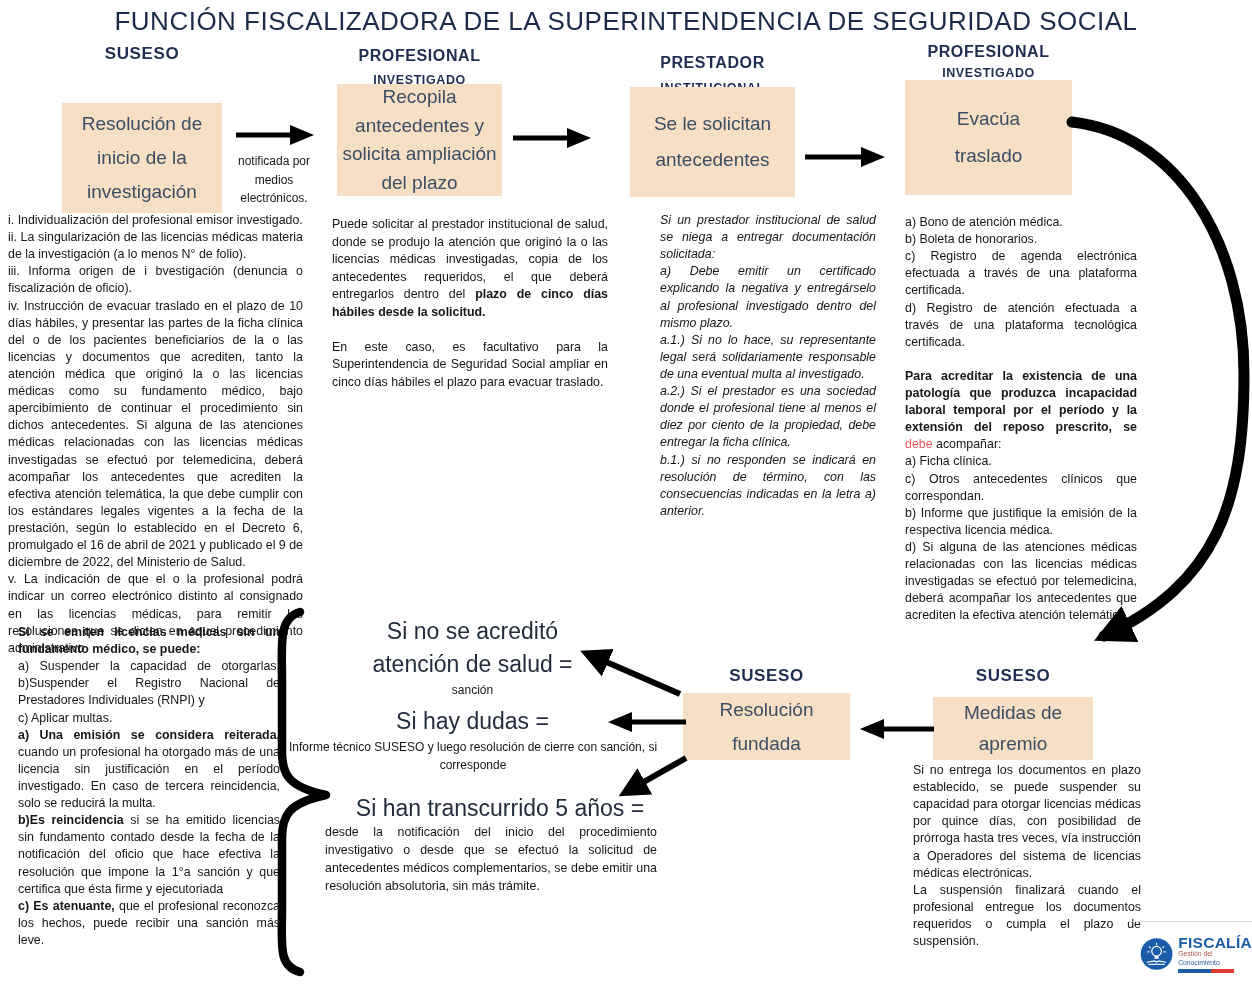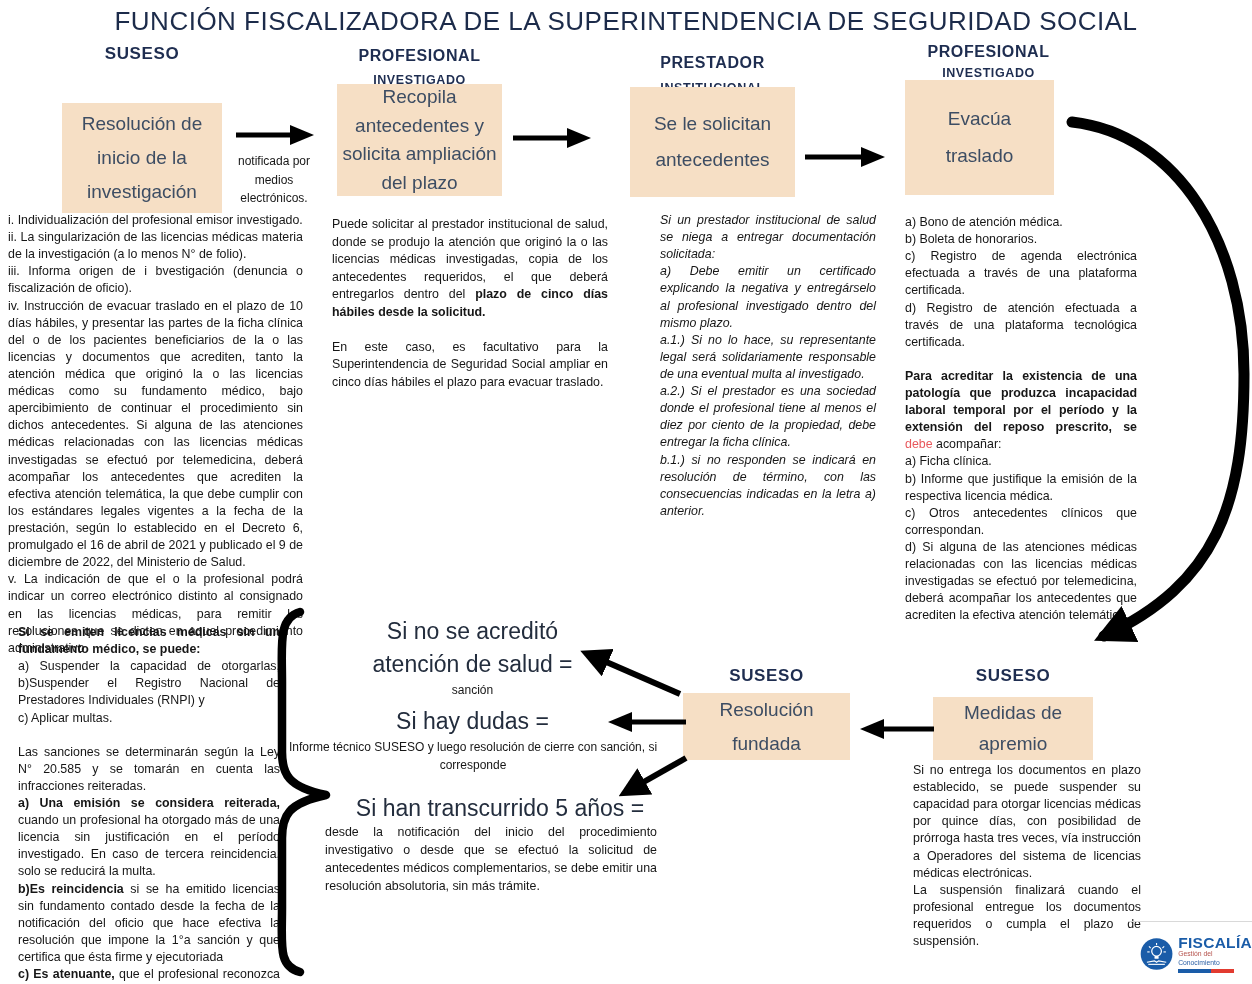--- a/index.html
+++ b/index.html
@@ -49,21 +49,21 @@
 
 <div class="abs hdr hdr-lg" style="left:630px;top:54px;width:165px;font-size:16px;">PRESTADOR</div>
 <div class="abs hdr hdr-sm" style="left:630px;top:81px;width:165px;">INSTITUCIONAL</div>
 
 <div class="abs hdr hdr-lg" style="left:905px;top:43px;width:167px;font-size:16px;">PROFESIONAL</div>
 <div class="abs hdr hdr-sm" style="left:905px;top:66px;width:167px;">INVESTIGADO</div>
 
 <div class="abs box" style="left:62px;top:87px;width:160px;height:110px;line-height:1.8;padding:0 8px;box-sizing:border-box;margin-top:16px;">Resolución de inicio de la investigación</div>
 <div class="abs box" style="left:337px;top:84px;width:165px;height:112px;line-height:1.5;padding:0 5px;box-sizing:border-box;">Recopila antecedentes y solicita ampliación del plazo</div>
 <div class="abs box" style="left:630px;top:87px;width:165px;height:110px;line-height:1.9;padding:0 15px;box-sizing:border-box;">Se le solicitan antecedentes</div>
-<div class="abs box" style="left:905px;top:80px;width:149px;height:115px;line-height:1.9;padding:0 32px;box-sizing:border-box;">Evacúa traslado</div>
+<div class="abs box" style="left:905px;top:80px;width:167px;height:115px;line-height:1.9;padding:0 32px;box-sizing:border-box;">Evacúa traslado</div>
 
 <svg class="abs" style="left:234px;top:122px;" width="82" height="26">
   <line x1="2" y1="13" x2="58" y2="13" stroke="#000" stroke-width="5"></line>
   <polygon points="56,3 80,13 56,23" fill="#000"></polygon>
 </svg>
 <div class="abs caption" style="left:226px;top:152px;width:96px;">notificada por medios electrónicos.</div>
 
 <svg class="abs" style="left:511px;top:125px;" width="82" height="26">
   <line x1="2" y1="13" x2="58" y2="13" stroke="#000" stroke-width="5"></line>
   <polygon points="56,3 80,13 56,23" fill="#000"></polygon>
@@ -79,21 +79,20 @@
   <p>ii. La singularización de las licencias médicas materia de la investigación (a lo menos N° de folio).</p>
   <p>iii. Informa origen de i bvestigación (denuncia o fiscalización de oficio).</p>
   <p>iv. Instrucción de evacuar traslado en el plazo de 10 días hábiles, y presentar las partes de la ficha clínica del o de los pacientes beneficiarios de la o las licencias y documentos que acrediten, tanto la atención médica que originó la o las licencias médicas como su fundamento médico, bajo apercibimiento de continuar el procedimiento sin dichos antecedentes. Si alguna de las atenciones médicas relacionadas con las licencias médicas investigadas se efectuó por telemedicina, deberá acompañar los antecedentes que acrediten la efectiva atención telemática, la que debe cumplir con los estándares legales vigentes a la fecha de la prestación, según lo establecido en el Decreto 6, promulgado el 16 de abril de 2021 y publicado el 9 de diciembre de 2022, del Ministerio de Salud.</p>
   <p>v. La indicación de que el o la profesional podrá indicar un correo electrónico distinto al consignado en las licencias médicas, para remitir las resoluciones que se dicten en aquel procedimiento administrativo</p>
 </div>
 
 <div class="abs bodytxt" style="left:18px;top:624px;width:262px;">
   <p class="b">Si se emiten licencias médicas sin un fundamento médico, se puede:</p>
   <p>a) Suspender la capacidad de otorgarlas, b)Suspender el Registro Nacional de Prestadores Individuales (RNPI) y</p>
   <p>c) Aplicar multas.</p>
-  <p class="gap">Las sanciones se determinarán según la Ley N° 20.585 y se tomarán en cuenta las infracciones reiteradas.</p>
   <p><span class="b">a) Una emisión se considera reiterada,</span><span> cuando un profesional ha otorgado más de una licencia sin justificación en el período investigado. En caso de tercera reincidencia, solo se reducirá la multa.</span></p>
   <p><span class="b">b)Es reincidencia</span><span> si se ha emitido licencias sin fundamento contado desde la fecha de la notificación del oficio que hace efectiva la resolución que impone la 1°a sanción y que certifica que ésta firme y ejecutoriada</span></p>
   <p><span class="b">c) Es atenuante,</span><span> que el profesional reconozca los hechos, puede recibir una sanción más leve.</span></p>
 </div>
 
 <div class="abs bodytxt" style="left:332px;top:216px;width:276px;line-height:1.42;">
   <p><span>Puede solicitar al prestador institucional de salud, donde se produjo la atención que originó la o las licencias médicas investigadas, copia de los antecedentes requeridos, el que deberá entregarlos dentro del </span><span class="b">plazo de cinco días hábiles desde la solicitud.</span></p>
   <p class="gap">En este caso, es facultativo para la Superintendencia de Seguridad Social ampliar en cinco días hábiles el plazo para evacuar traslado.</p>
 </div>
 
@@ -105,22 +104,22 @@
   <p>b.1.) si no responden se indicará en resolución de término, con las consecuencias indicadas en la letra a) anterior.</p>
 </div>
 
 <div class="abs bodytxt" style="left:905px;top:214px;width:232px;">
   <p>a) Bono de atención médica.</p>
   <p>b) Boleta de honorarios.</p>
   <p>c) Registro de agenda electrónica efectuada a través de una plataforma certificada.</p>
   <p>d) Registro de atención efectuada a través de una plataforma tecnológica certificada.</p>
   <p class="gap"><span class="b">Para acreditar la existencia de una patología que produzca incapacidad laboral temporal por el período y la extensión del reposo prescrito, se </span><span class="red">debe</span><span> acompañar:</span></p>
   <p>a) Ficha clínica.</p>
+  <p>c) Otros antecedentes clínicos que correspondan.</p>
   <p>b) Informe que justifique la emisión de la respectiva licencia médica.</p>
-  <p>c) Otros antecedentes clínicos que correspondan.</p>
   <p>d) Si alguna de las atenciones médicas relacionadas con las licencias médicas investigadas se efectuó por telemedicina, deberá acompañar los antecedentes que acrediten la efectiva atención telemática.</p>
 </div>
 
 <svg class="abs" style="left:1058px;top:104px;" width="194" height="560">
   <defs>
     <marker id="bigAh" markerWidth="3.6" markerHeight="3.6" refX="2.6" refY="1.8" orient="auto" markerUnits="strokeWidth">
       <path d="M0,0 L3.6,1.8 L0,3.6 z" fill="#000"></path>
     </marker>
   </defs>
   <path d="M 14 18 C 120 30, 186 140, 186 270 C 186 400, 158 480, 46 532" fill="none" stroke="#000" stroke-width="11" stroke-linecap="round" marker-end="url(#bigAh)"></path>

